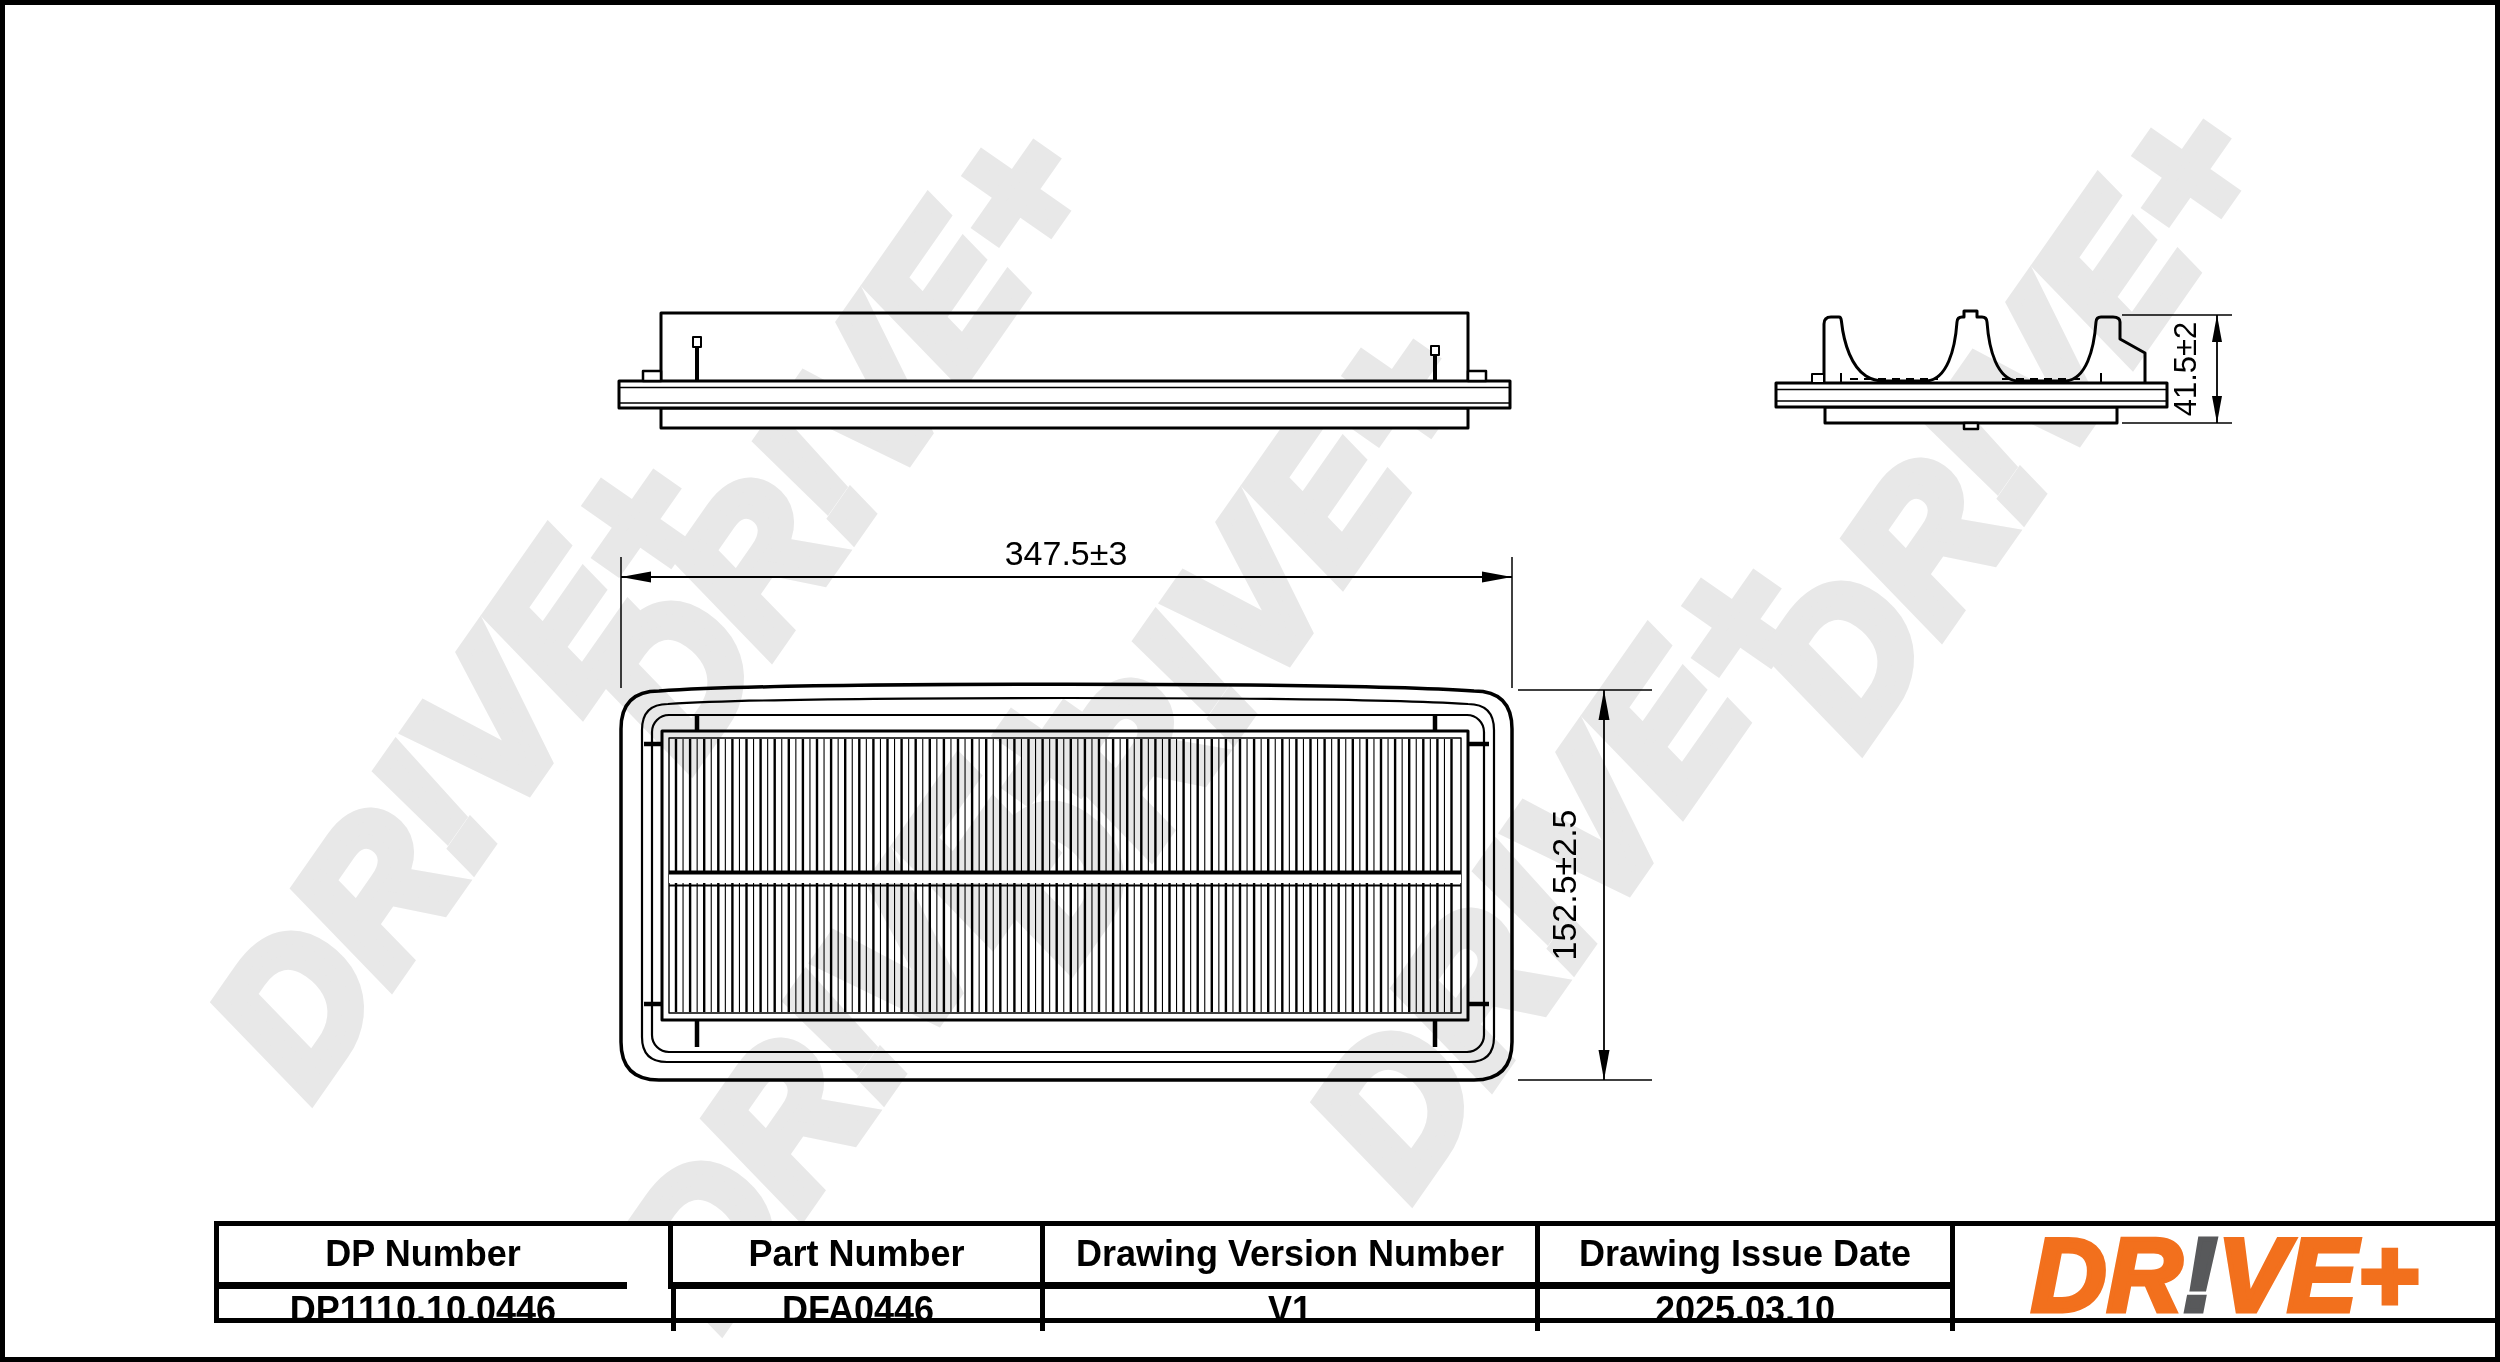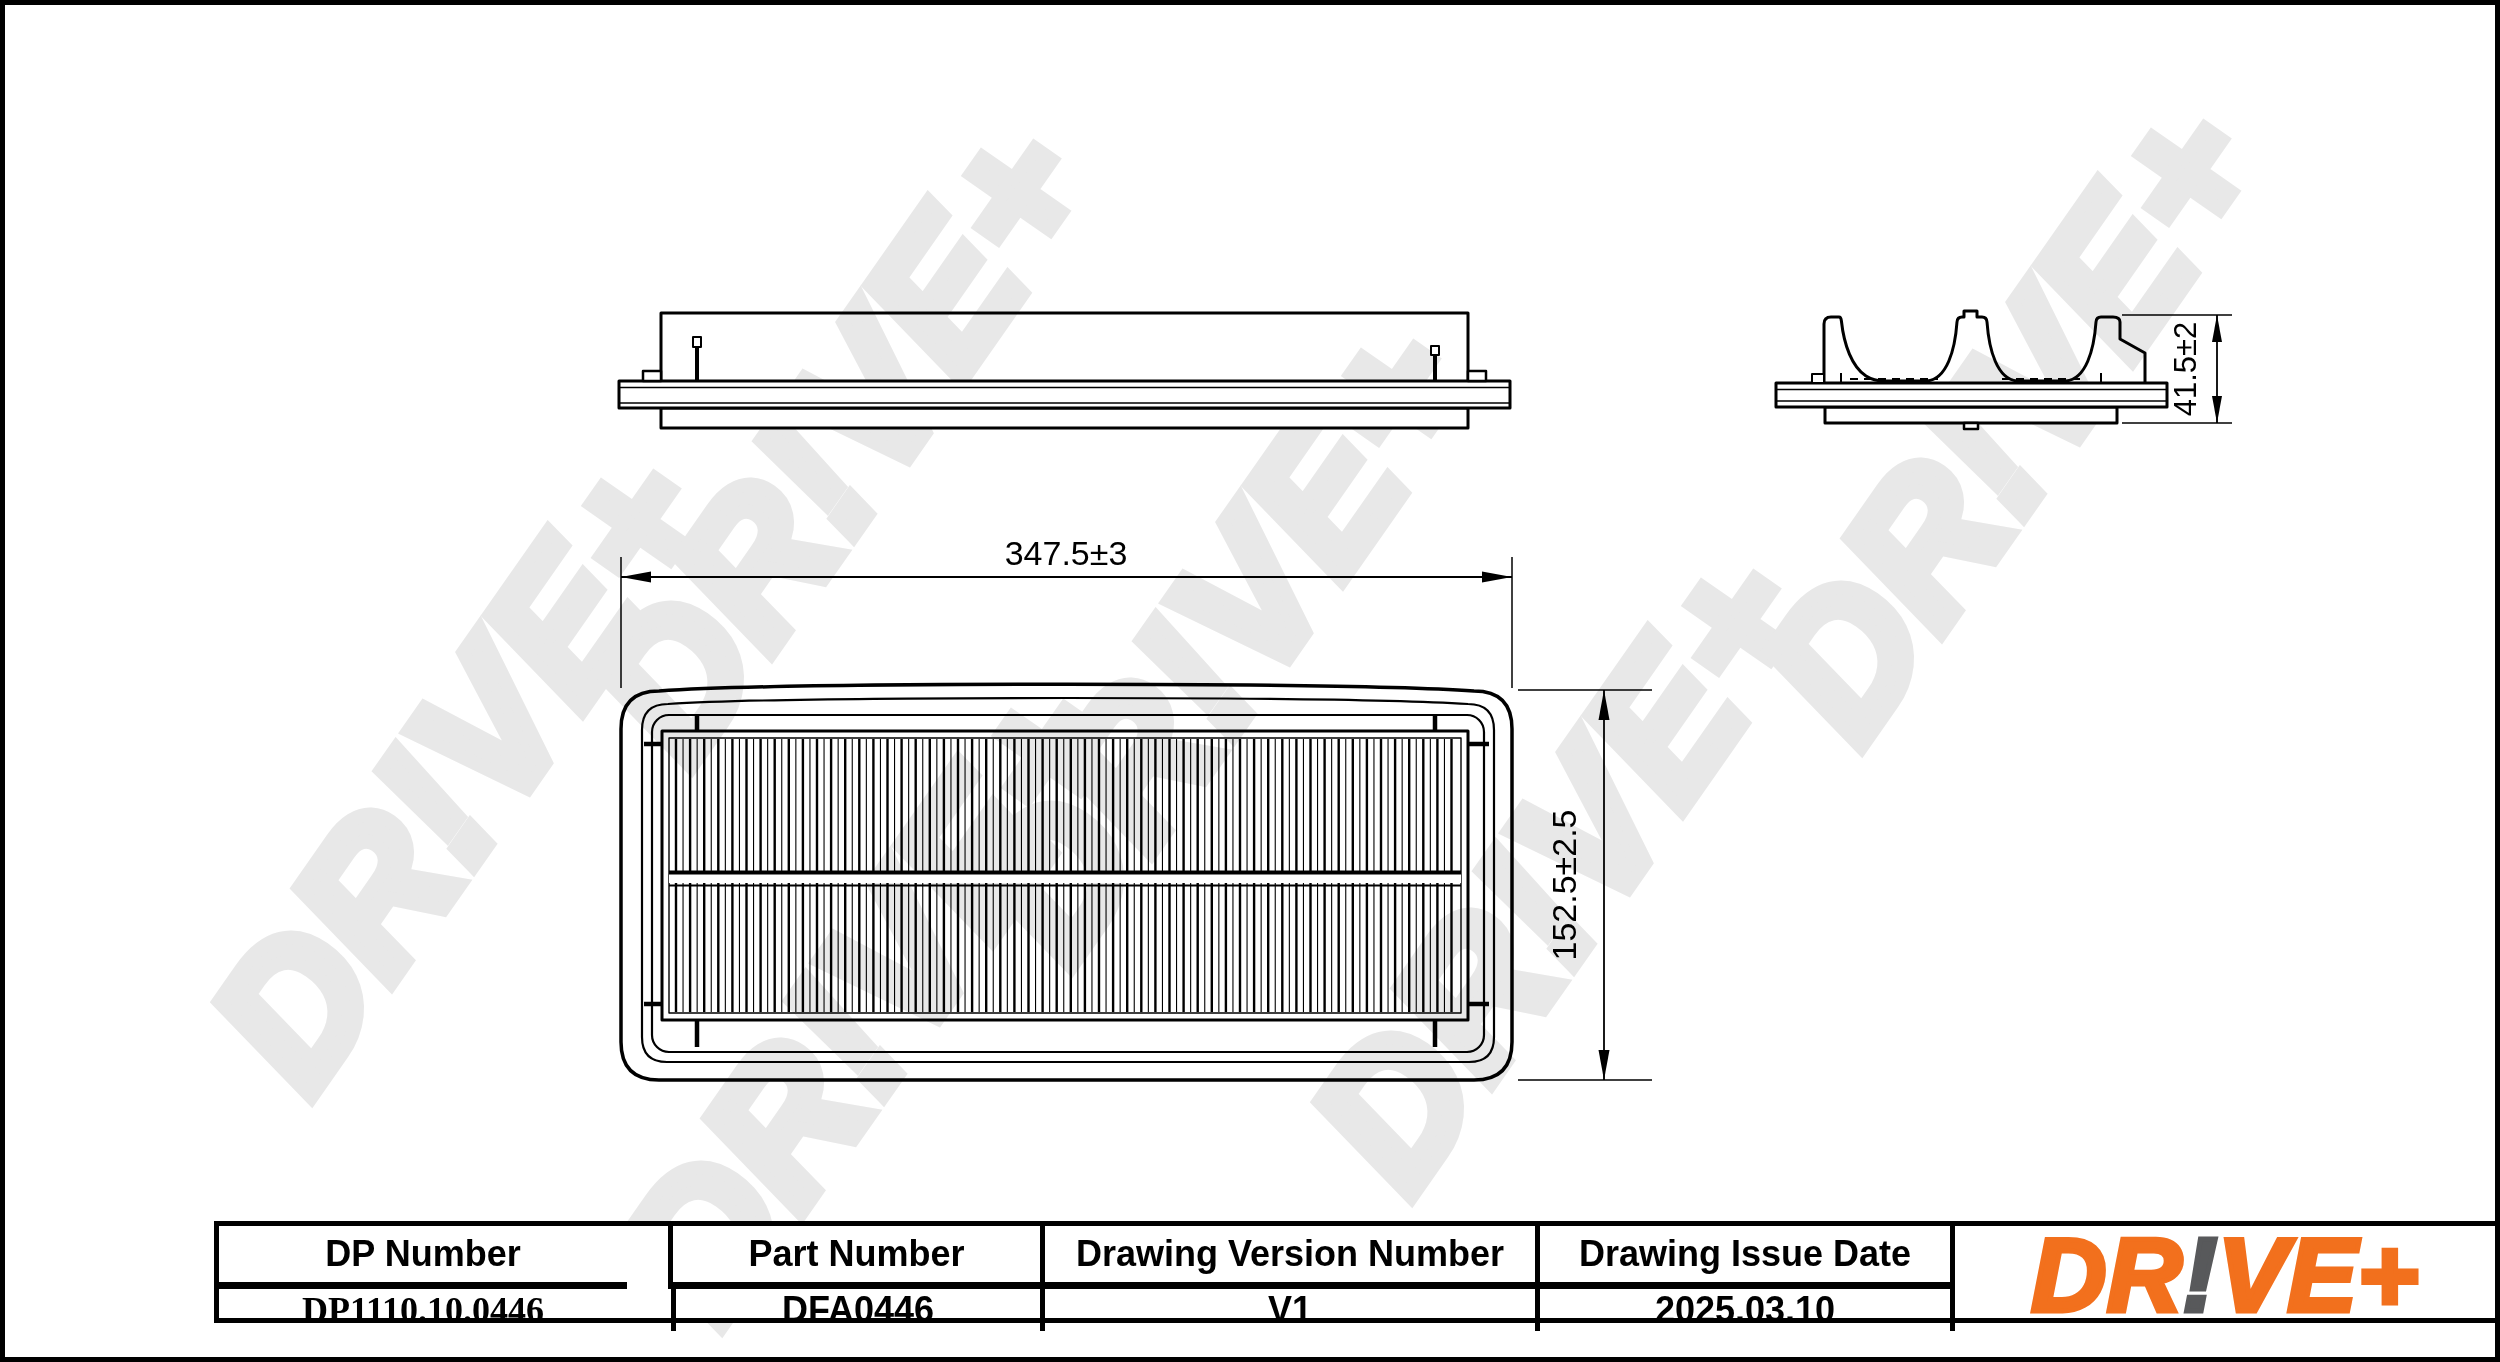--- a/index.html
+++ b/index.html
@@ -305,21 +305,21 @@
     <div class="tb-cell hrow vline" style="grid-column:2;grid-row:1;margin-left:41px;">
       <span>Part Number</span>
     </div>
     <div class="tb-cell hrow vline" style="grid-column:4;grid-row:1;">
       <span>Drawing Issue Date</span>
     </div>
     <div class="tb-cell hrow vline" style="grid-column:3;grid-row:1;">
       <span>Drawing Version Number</span>
     </div>
 
-    <div class="tb-cell" style="grid-column:1;grid-row:2;font-family:Liberation Serif, serif;">
+    <div class="tb-cell" style="grid-column:1;grid-row:2;">
       <span>DP1110.10.0446</span>
     </div>
     <div class="tb-cell vline" style="grid-column:2;grid-row:2;margin-left:44px;">
       <span>DFA0446</span>
     </div>
     <div class="tb-cell vline" style="grid-column:3;grid-row:2;">
       <span>V1</span>
     </div>
     <div class="tb-cell vline" style="grid-column:4;grid-row:2;text-align:center;">
       <span>2025.03.10</span>

